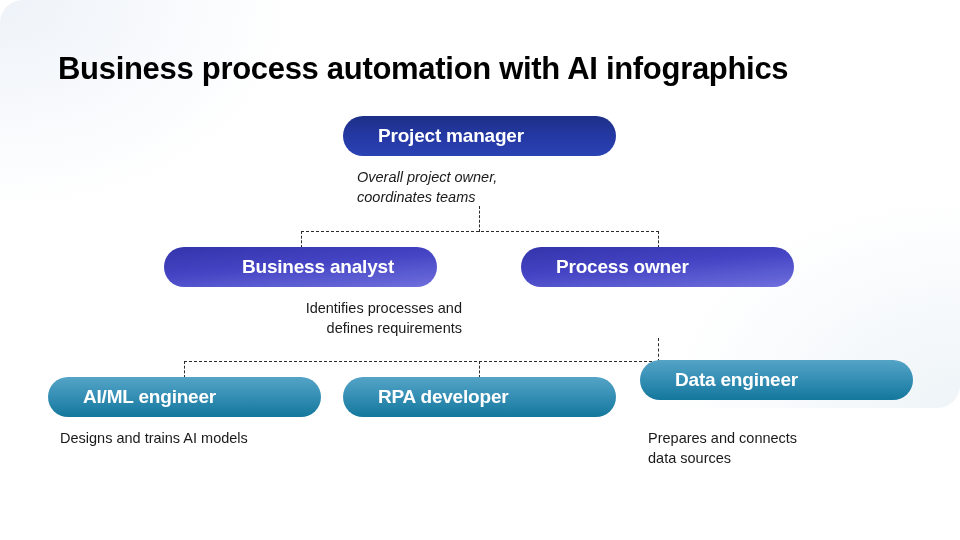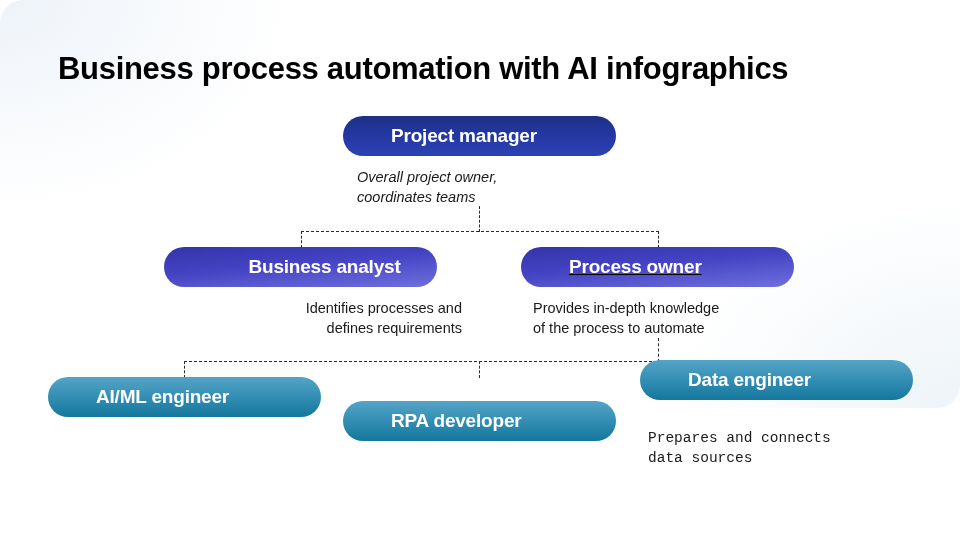--- a/index.html
+++ b/index.html
@@ -46,21 +46,21 @@
     display: flex;
     align-items: center;
     box-sizing: border-box;
   }
   .pill-label {
     color: #ffffff;
     font-size: 19px;
     font-weight: bold;
     letter-spacing: -0.2px;
     white-space: nowrap;
-    padding-left: 48px;
+    padding-left: 35px;
   }
   .lvl1 {
     background: linear-gradient(180deg, #1d2f86 0%, #2438a3 48%, #2b42b4 100%);
   }
   .lvl2 {
     background: linear-gradient(175deg, #3434ab 0%, #4444c4 45%, #6f6fdd 100%);
   }
   .lvl3 {
     background: linear-gradient(180deg, #54a4c6 0%, #3790b6 45%, #14779c 100%);
   }
@@ -110,33 +110,32 @@
   </div>
   <div class="desc" style="left:357px; top:167px; width:280px;font-style:italic;">Overall project owner,
 coordinates teams</div>
 
   <div class="pill lvl2" style="left:164px; top:247px; width:273px;justify-content:center;">
     <span class="pill-label">Business analyst</span>
   </div>
   <div class="desc" style="left:172px; top:298px; width:290px;text-align:right;">Identifies processes and
 defines requirements</div>
 
-  <div class="pill lvl2" style="left:521px; top:247px; width:273px;text-decoration:underline;">
+  <div class="pill lvl2" style="left:521px; top:247px; width:273px;">
     <span class="pill-label">Process owner</span>
   </div>
-  <div class="desc" style="left:533px; top:298px; width:300px;">Provides in-depth knowledge
-of the process to automate</div>
 
   <div class="pill lvl3" style="left:48px; top:377px; width:273px;">
     <span class="pill-label">AI/ML engineer</span>
   </div>
+  <div class="desc" style="left:60px; top:428px; width:290px;">Designs and trains AI models</div>
 
-  <div class="pill lvl3" style="left:343px; top:377px; width:273px;margin-top:24px;">
+  <div class="pill lvl3" style="left:343px; top:377px; width:273px;">
     <span class="pill-label">RPA developer</span>
   </div>
 
   <div class="pill lvl3" style="left:640px; top:360px; width:273px;">
     <span class="pill-label">Data engineer</span>
   </div>
-  <div class="desc" style="left:648px; top:428px; width:280px;font-family:Liberation Mono, monospace;">Prepares and connects
+  <div class="desc" style="left:648px; top:428px; width:280px;">Prepares and connects
 data sources</div>
 
 </div>
 
 </body></html>

